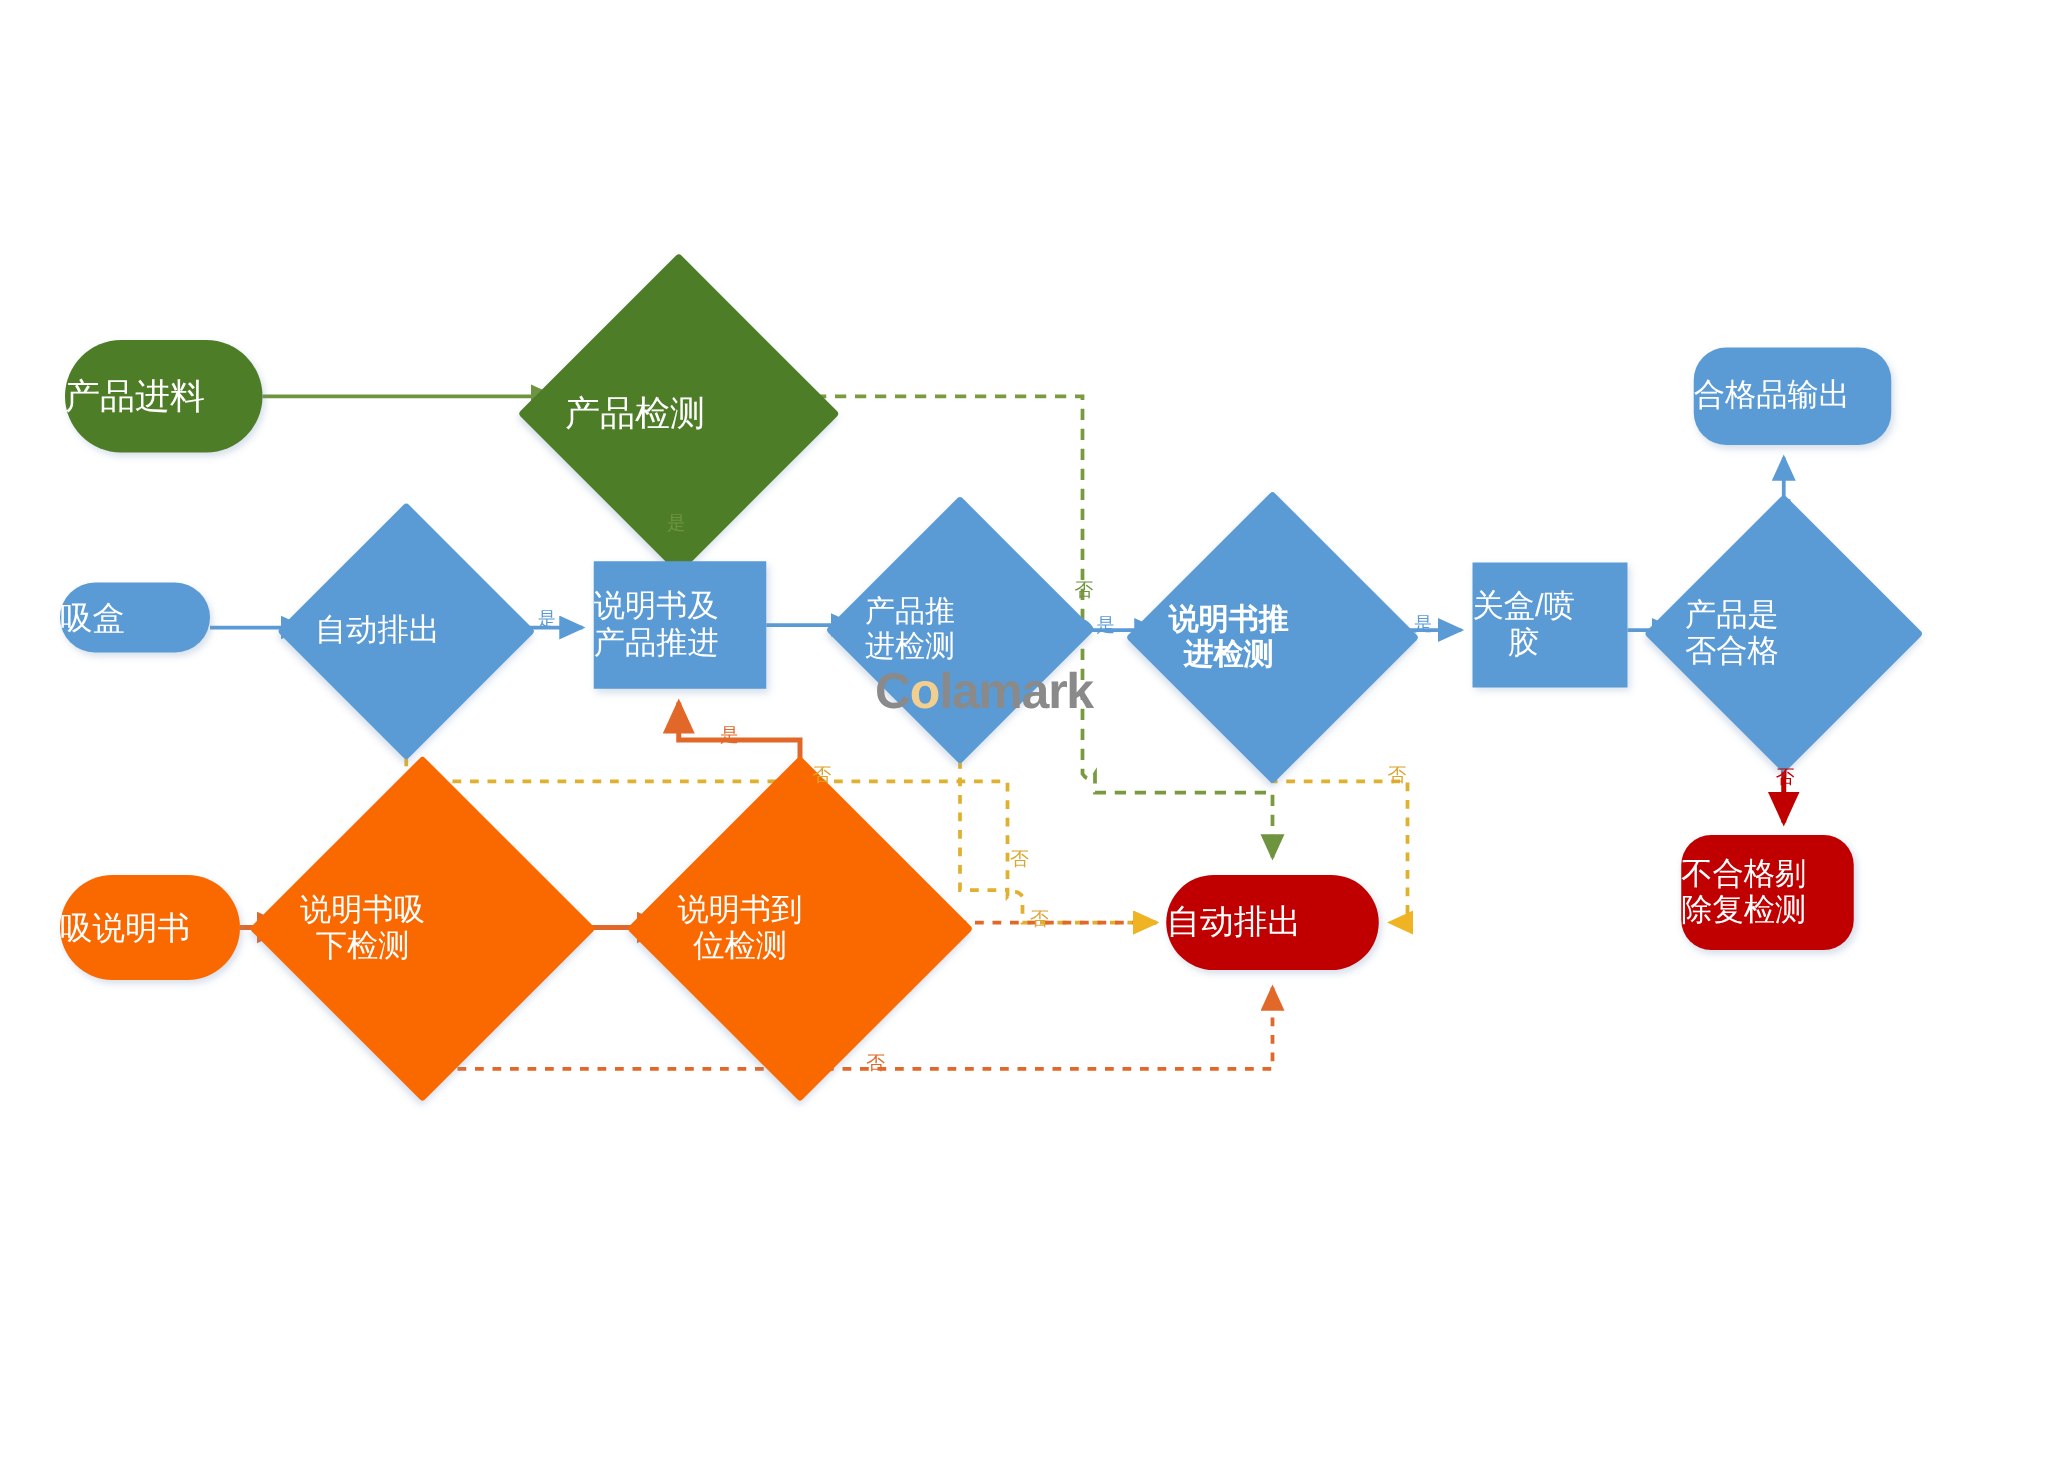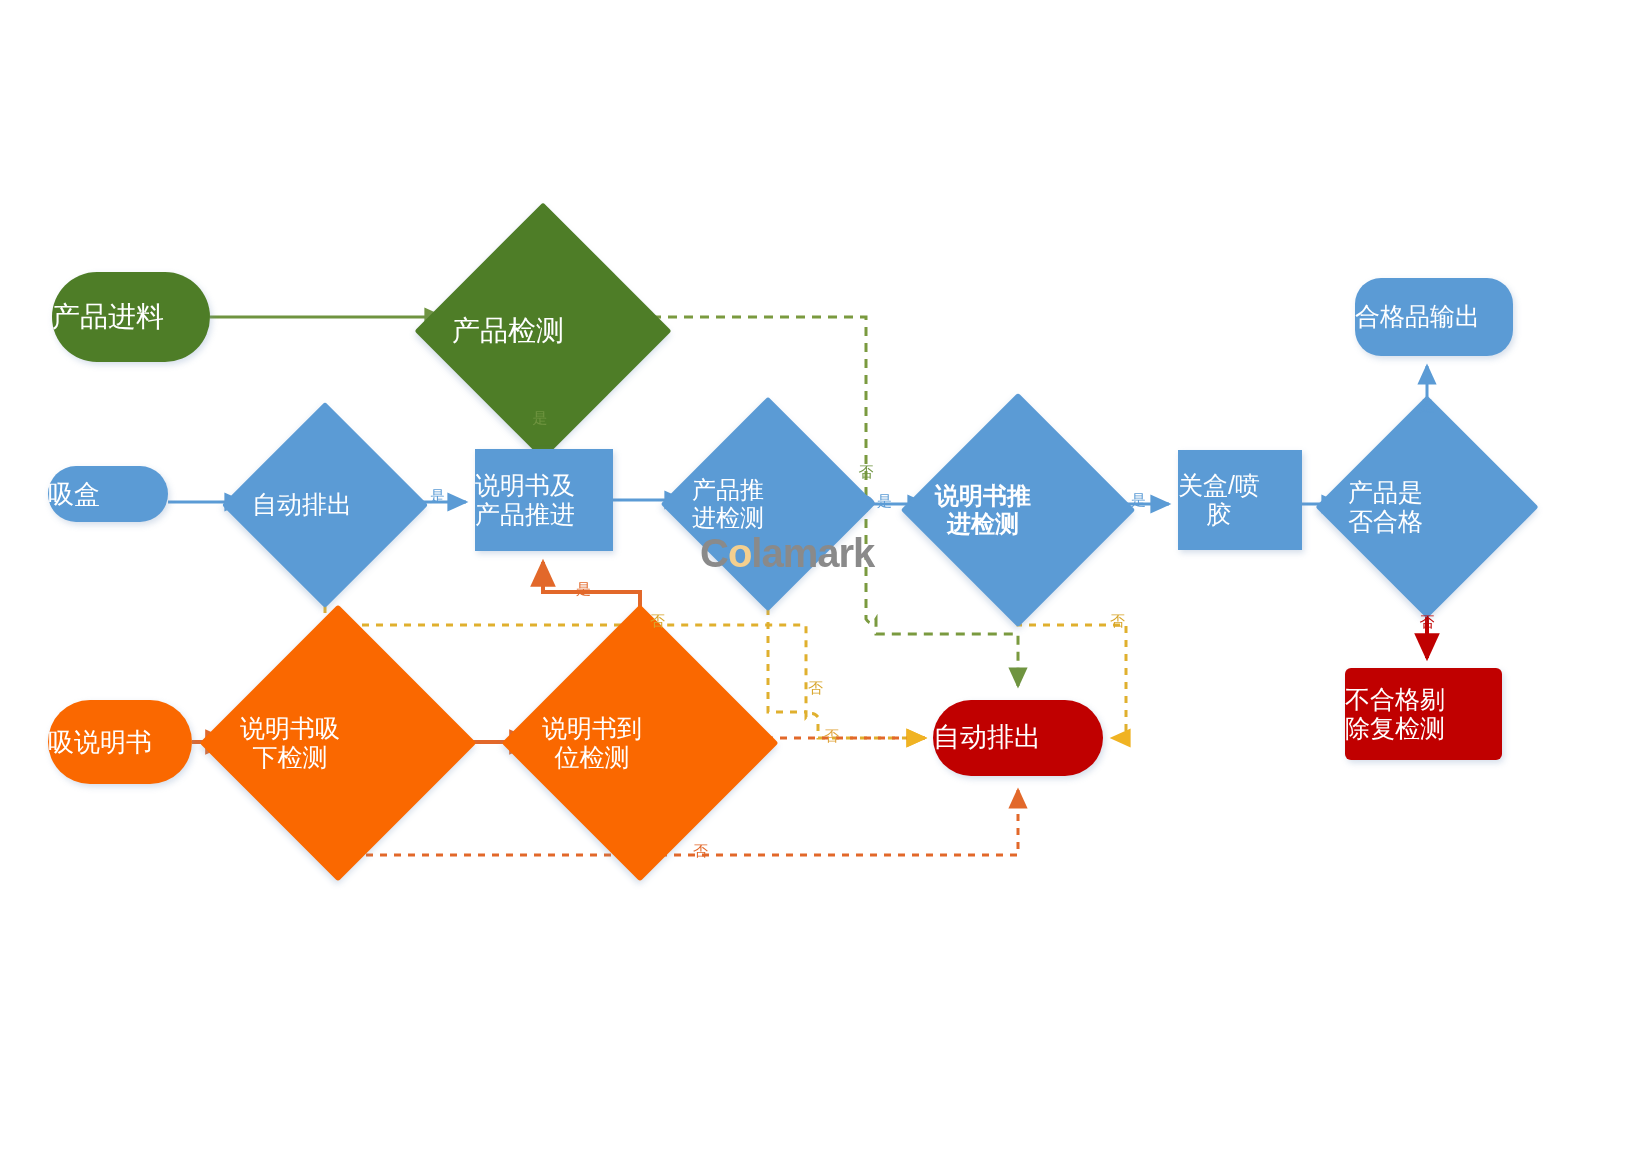--- a/index.html
+++ b/index.html
@@ -145,21 +145,21 @@
   <div class="node dia" style="left:1348px;top:428px;width:158px;height:158px;font-size:25px;">
     <div class="dshape b-fill"></div>
     <span>产品是
 否合格</span>
   </div>
 
   <div class="node term b-fill" style="left:1355px;top:278px;width:158px;height:78px;font-size:25px;border-radius:26px;">
     <span>合格品输出</span>
   </div>
 
-  <div class="node term r-fill" style="left:1345px;top:668px;width:157px;height:92px;font-size:25px;border-radius:6px;">
+  <div class="node term r-fill" style="left:1345px;top:668px;width:138px;height:92px;font-size:25px;border-radius:24px;">
     <span>不合格剔
 除复检测</span>
   </div>
 
   <div class="node term o-fill" style="left:48px;top:700px;width:144px;height:84px;font-size:26px;">
     <span>吸说明书</span>
   </div>
 
   <div class="node dia" style="left:240px;top:645px;width:196px;height:196px;font-size:25px;">
     <div class="dshape o-fill"></div>

